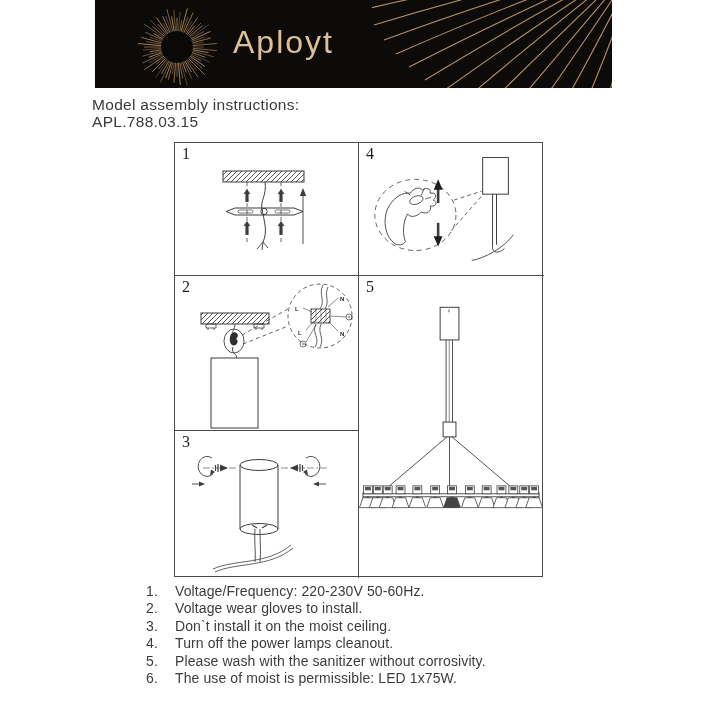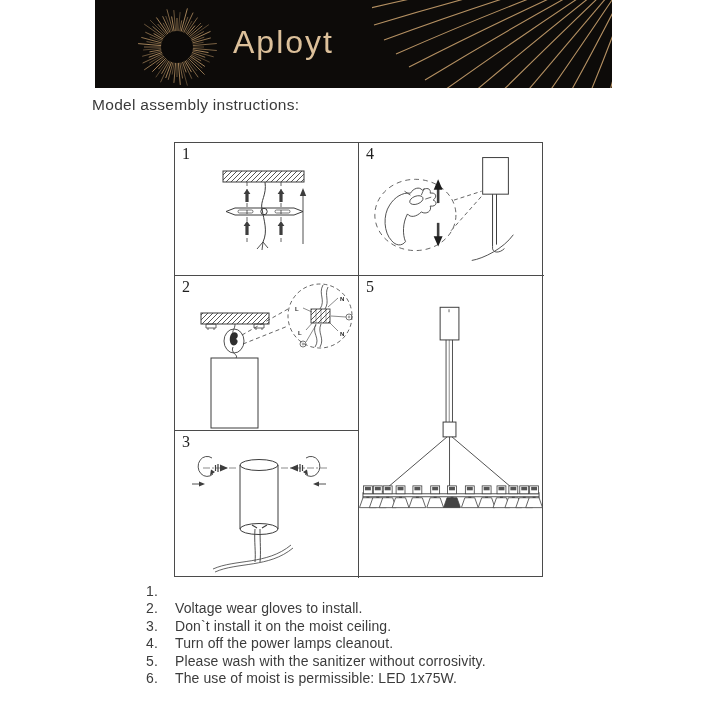--- a/index.html
+++ b/index.html
@@ -140,20 +140,21 @@
           <path d="M268,-42 Q218,34 152,128"></path>
           <path d="M268,-42 Q230,37 175,134"></path>
           <path d="M268,-42 Q242,39 199,138"></path>
           <path d="M268,-42 Q254,41 223,142"></path>
         </g>
     </svg>
   </div>
 
   <div class="title-block">
     <div>Model assembly instructions:</div>
+    <div>APL.788.03.15</div>
   </div>
 
   <div class="grid">
 
     <div class="cell c1">
       <span class="step-num">1</span>
       <svg width="184" height="133" viewBox="0 0 184 133">
         <defs>
           <pattern id="h1" width="5" height="5" patternUnits="userSpaceOnUse">
             <path d="M0,5 L5,0" stroke="#555" stroke-width="1" fill="none"></path>
@@ -367,20 +368,21 @@
           </g>
         </g>
       </svg>
     </div>
 
   </div>
 
   <div class="notes">
     <div class="note-row">
       <span class="note-num">1.</span>
+      <span>Voltage/Frequency: 220-230V 50-60Hz.</span>
     </div>
     <div class="note-row">
       <span class="note-num">2.</span>
       <span>Voltage wear gloves to install.</span>
     </div>
     <div class="note-row">
       <span class="note-num">3.</span>
       <span>Don`t install it on the moist ceiling.</span>
     </div>
     <div class="note-row">

